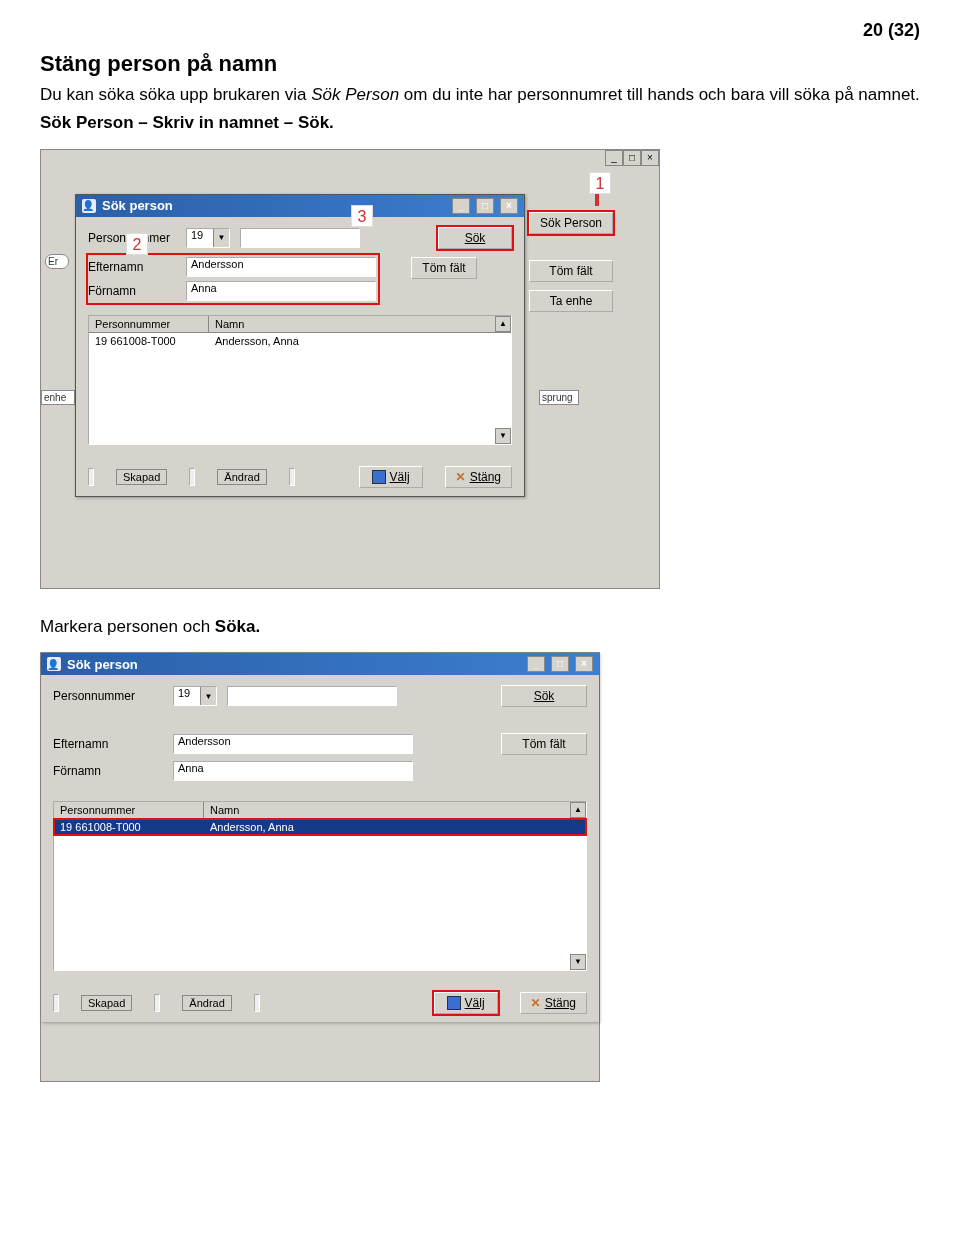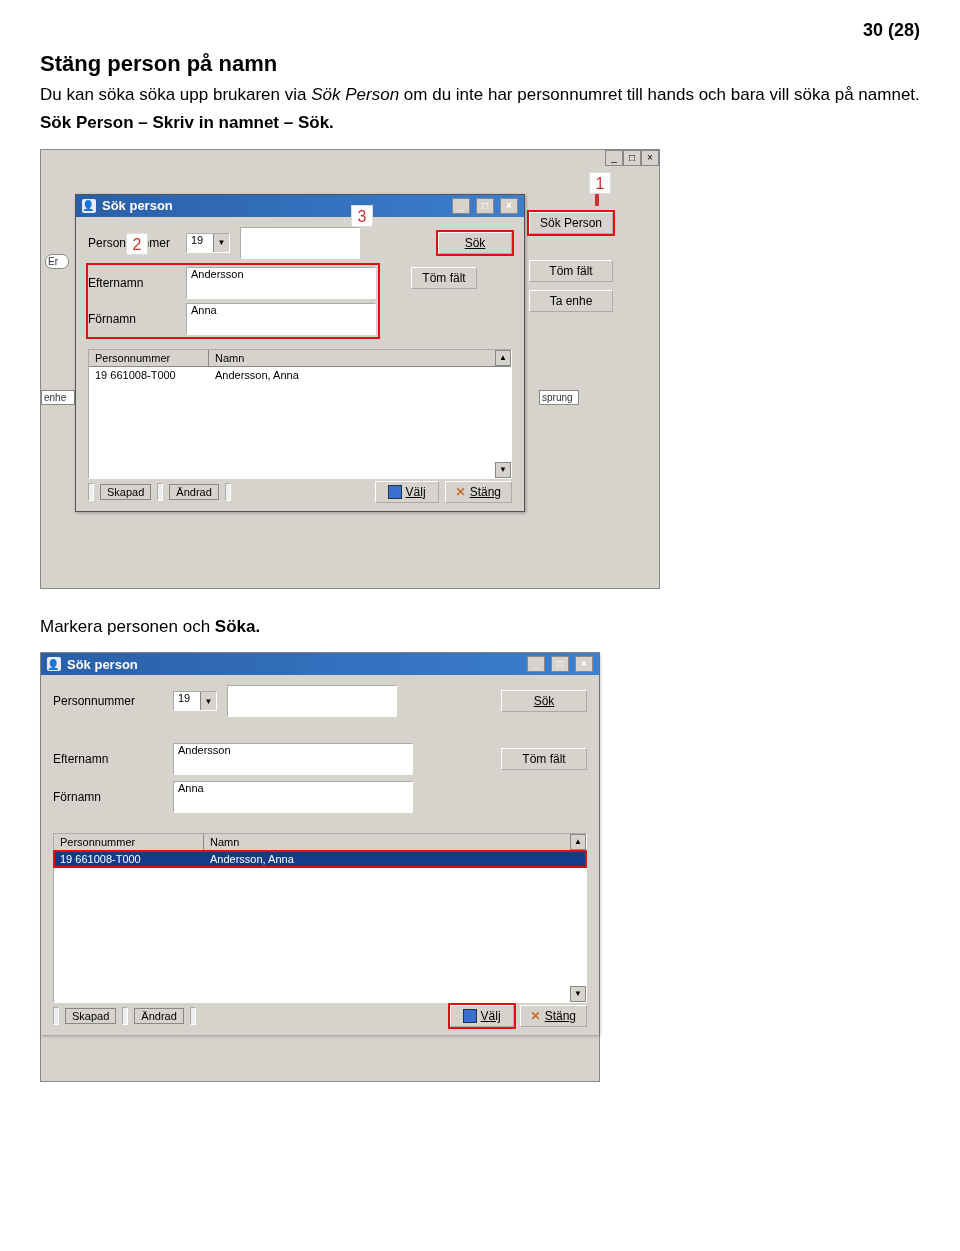--- a/index.html
+++ b/index.html
@@ -63,21 +63,21 @@
   .row { display: flex; align-items: center; margin-bottom: 6px; gap: 10px; }
   .lbl { width: 88px; font-size: 12px; }
   .combo {
     display: inline-flex; align-items: flex-start;
     border: 1px inset #fff; background: #fff; height: 20px;
   }
   .combo .val { padding: 0 4px; width: 26px; font-size: 11px; }
   .combo .drop { width: 16px; height: 18px; background: #d6d3cc; border-left: 1px solid #888;
     display: flex; align-items: center; justify-content: center; font-size: 8px; }
   .txt {
-    border: 1px inset #fff; background: #fff; height: 32px;
+    border: 1px inset #fff; background: #fff; height: 20px;
     padding: 0 4px; font-size: 11px;
   }
   .btn {
     background: #d6d3cc; border: 1px outset #fff; height: 22px;
     padding: 0 10px; font-size: 12px; min-width: 64px;
     display: inline-flex; align-items: center; justify-content: center; gap: 4px;
   }
   .redbox { outline: 2px solid #d11; outline-offset: 0; }
   .num-badge {
     position: absolute; background: #fff; color: #c33;
@@ -101,21 +101,21 @@
   .results-row.sel { background: #163a8a; color: #fff; }
   .results-row .cell { padding: 2px 6px; font-size: 11px; }
   .scroll-arrow {
     position: absolute; right: 0; width: 16px; height: 16px;
     background: #d6d3cc; border: 1px solid #888;
     font-size: 8px; text-align: center; line-height: 14px;
   }
   .scroll-up { top: 0; }
   .scroll-down { bottom: 0; }
   .footer-row {
-    display: flex; align-items: center; gap: 6px; margin-top: 2px;
+    display: flex; align-items: center; gap: 22px; margin-top: 21px;
     font-size: 11px;
   }
   .footer-row .ft-lbl { border: 1px solid #888; padding: 1px 6px; background: #d6d3cc; }
   .footer-row .ft-val { border: 1px inset #fff; background: #eee; width: 6px; height: 18px; }
   .footer-row .push { flex: 1; }
   .disk-icon {
     width: 14px; height: 14px; background: #3a6fd0; border: 1px solid #234;
     display: inline-block;
   }
   .x-icon { color: #c66f2d; font-weight: bold; }
@@ -130,21 +130,21 @@
   }
   .side-btns {
     position: absolute; display: flex; flex-direction: column; gap: 8px;
   }
   .sc1 .side-btns { top: 62px; right: 46px; }
   .oneline { position: absolute; right: 60px; top: 22px; height: 34px; width: 4px; background: #c33; }
 </style>
 </head>
 <body>
 
-<div class="page-num">30 (28)</div>
+<div class="page-num">20 (32)</div>
 
 <div class="heading">Stäng person på namn</div>
 
 <div class="body-text">
   <span>Du kan söka söka upp brukaren via </span><span class="italic">Sök Person</span><span> om du inte har personnumret till hands och bara vill söka på namnet.</span>
 </div>
 <div class="body-text">
   <span class="bold">Sök Person – Skriv in namnet – Sök.</span>
 </div>
 

